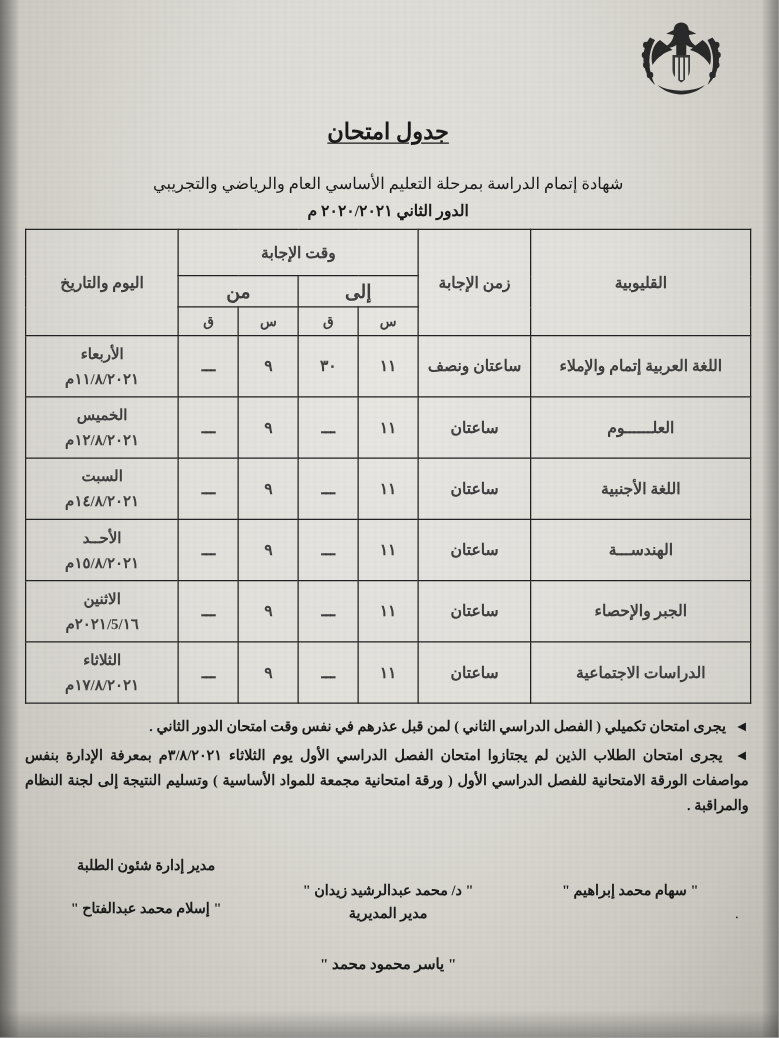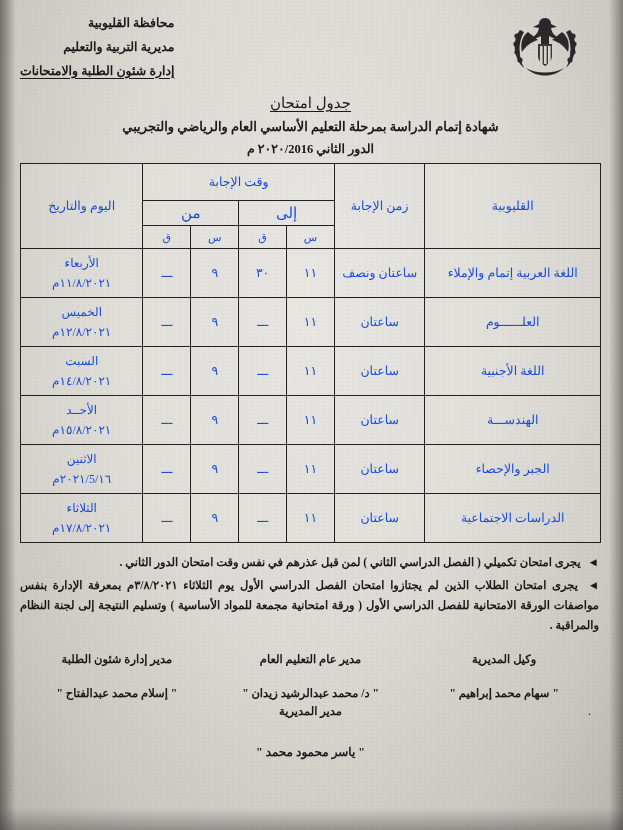--- a/index.html
+++ b/index.html
@@ -92,51 +92,51 @@
     height: 74px;
   }
   .emblem svg { display:block; }
 
   
   .titles {
     text-align: center;
     margin-top: 2px;
   }
   .t1 {
-    font-size: 15px;
-    font-weight: normal;
+    font-size: 18px;
+    font-weight: bold;
     text-decoration: underline;
     text-underline-offset: 3px;
   }
   .t2 {
     font-size: 13px;
-    font-weight: bold;
-    margin-top: 7px;
+    font-weight: normal;
+    margin-top: 23px;
   }
   .t3 {
     font-size: 12.5px;
     font-weight: bold;
     margin-top: 6px;
     margin-bottom: 6px;
   }
 
   
   table.sched {
     width: 100%;
     border-collapse: collapse;
     table-layout: fixed;
     font-size: 12px;
     background: rgba(255,255,255,0.12);
   }
   table.sched th, table.sched td {
     border: 1.6px solid #222;
     text-align: center;
     vertical-align: middle;
-    font-weight: normal;
-    color: #1d4ed8;
+    font-weight: bold;
+    color: #404040;
   }
   .col-subject { width: 33%; }
   .col-dur     { width: 17%; }
   .col-q1      { width: 9%; }
   .col-q2      { width: 9%; }
   .col-q3      { width: 9%; }
   .col-q4      { width: 9%; }
   .col-day     { width: 23%; }
 
   .head-tall { height: 34px; font-size: 12.5px; }
@@ -169,21 +169,21 @@
 
   
   .sign-row {
     display: flex;
     flex-direction: row;
     justify-content: space-between;
     margin-top: 16px;
     font-size: 11.5px;
     font-weight: bold;
   }
-  .sign-col { text-align: center; flex: 1; }
+  .sign-col { text-align: center; flex: 1; margin-top: 13px; }
   .sign-col .role { display:block; }
   .sign-col .name { display:block; margin-top: 20px; }
   .sign-col .sub  { display:block; margin-top: 4px; }
 
   .final-sign {
     text-align: center;
     margin-top: 26px;
     font-size: 12px;
     font-weight: bold;
   }
@@ -227,31 +227,26 @@
               <path d="M30 36 L44 36 L44 48 C44 53 40 56 37 58 C34 56 30 53 30 48 Z" fill="#3a3a3a"></path>
               <rect x="32" y="38" width="2.6" height="18" fill="#d8d6d0"></rect>
               <rect x="36" y="38" width="2.6" height="18" fill="#d8d6d0"></rect>
               <rect x="40" y="38" width="2.6" height="18" fill="#d8d6d0"></rect>
 
               <path d="M18 60 C28 66 46 66 56 60 C46 70 28 70 18 60 Z"></path>
             </g>
           </svg>
         </div>
       </div>
-      <div class="header-lines">
-        <div class="hl-1">محافظة القليوبية</div>
-        <div class="hl-2">مديرية التربية والتعليم</div>
-        <div class="hl-3">إدارة شئون الطلبة والامتحانات</div>
-      </div>
     </div>
 
     <div class="titles">
       <div class="t1">جدول امتحان</div>
       <div class="t2">شهادة إتمام الدراسة بمرحلة التعليم الأساسي العام والرياضي والتجريبي</div>
-      <div class="t3">الدور الثاني ٢٠٢٠/2016 م</div>
+      <div class="t3">الدور الثاني ٢٠٢٠/٢٠٢١ م</div>
     </div>
 
     <table class="sched">
       <colgroup>
         <col class="col-subject">
           <col class="col-dur">
         <col class="col-q1">
           <col class="col-q2">
           <col class="col-q3">
           <col class="col-q4">
@@ -357,25 +352,23 @@
         <span>يجرى امتحان تكميلي ( الفصل الدراسي الثاني ) لمن قبل عذرهم في نفس وقت امتحان الدور الثاني .</span>
       </div>
       <div class="note note-2">
         <span class="bullet">◄</span>
         <span>يجرى امتحان الطلاب الذين لم يجتازوا امتحان الفصل الدراسي الأول يوم الثلاثاء ٣/٨/٢٠٢١م بمعرفة الإدارة بنفس مواصفات الورقة الامتحانية للفصل الدراسي الأول ( ورقة امتحانية مجمعة للمواد الأساسية ) وتسليم النتيجة إلى لجنة النظام والمراقبة .</span>
       </div>
     </div>
 
     <div class="sign-row">
       <div class="sign-col">
-        <span class="role">وكيل المديرية</span>
         <span class="name">" سهام محمد إبراهيم "</span>
       </div>
       <div class="sign-col">
-        <span class="role">مدير عام التعليم العام</span>
         <span class="name">" د/ محمد عبدالرشيد زيدان "</span>
         <span class="sub">مدير المديرية</span>
       </div>
       <div class="sign-col">
         <span class="role">مدير إدارة شئون الطلبة</span>
         <span class="name">" إسلام محمد عبدالفتاح "</span>
       </div>
     </div>
 
     <div class="final-dot">.</div>

